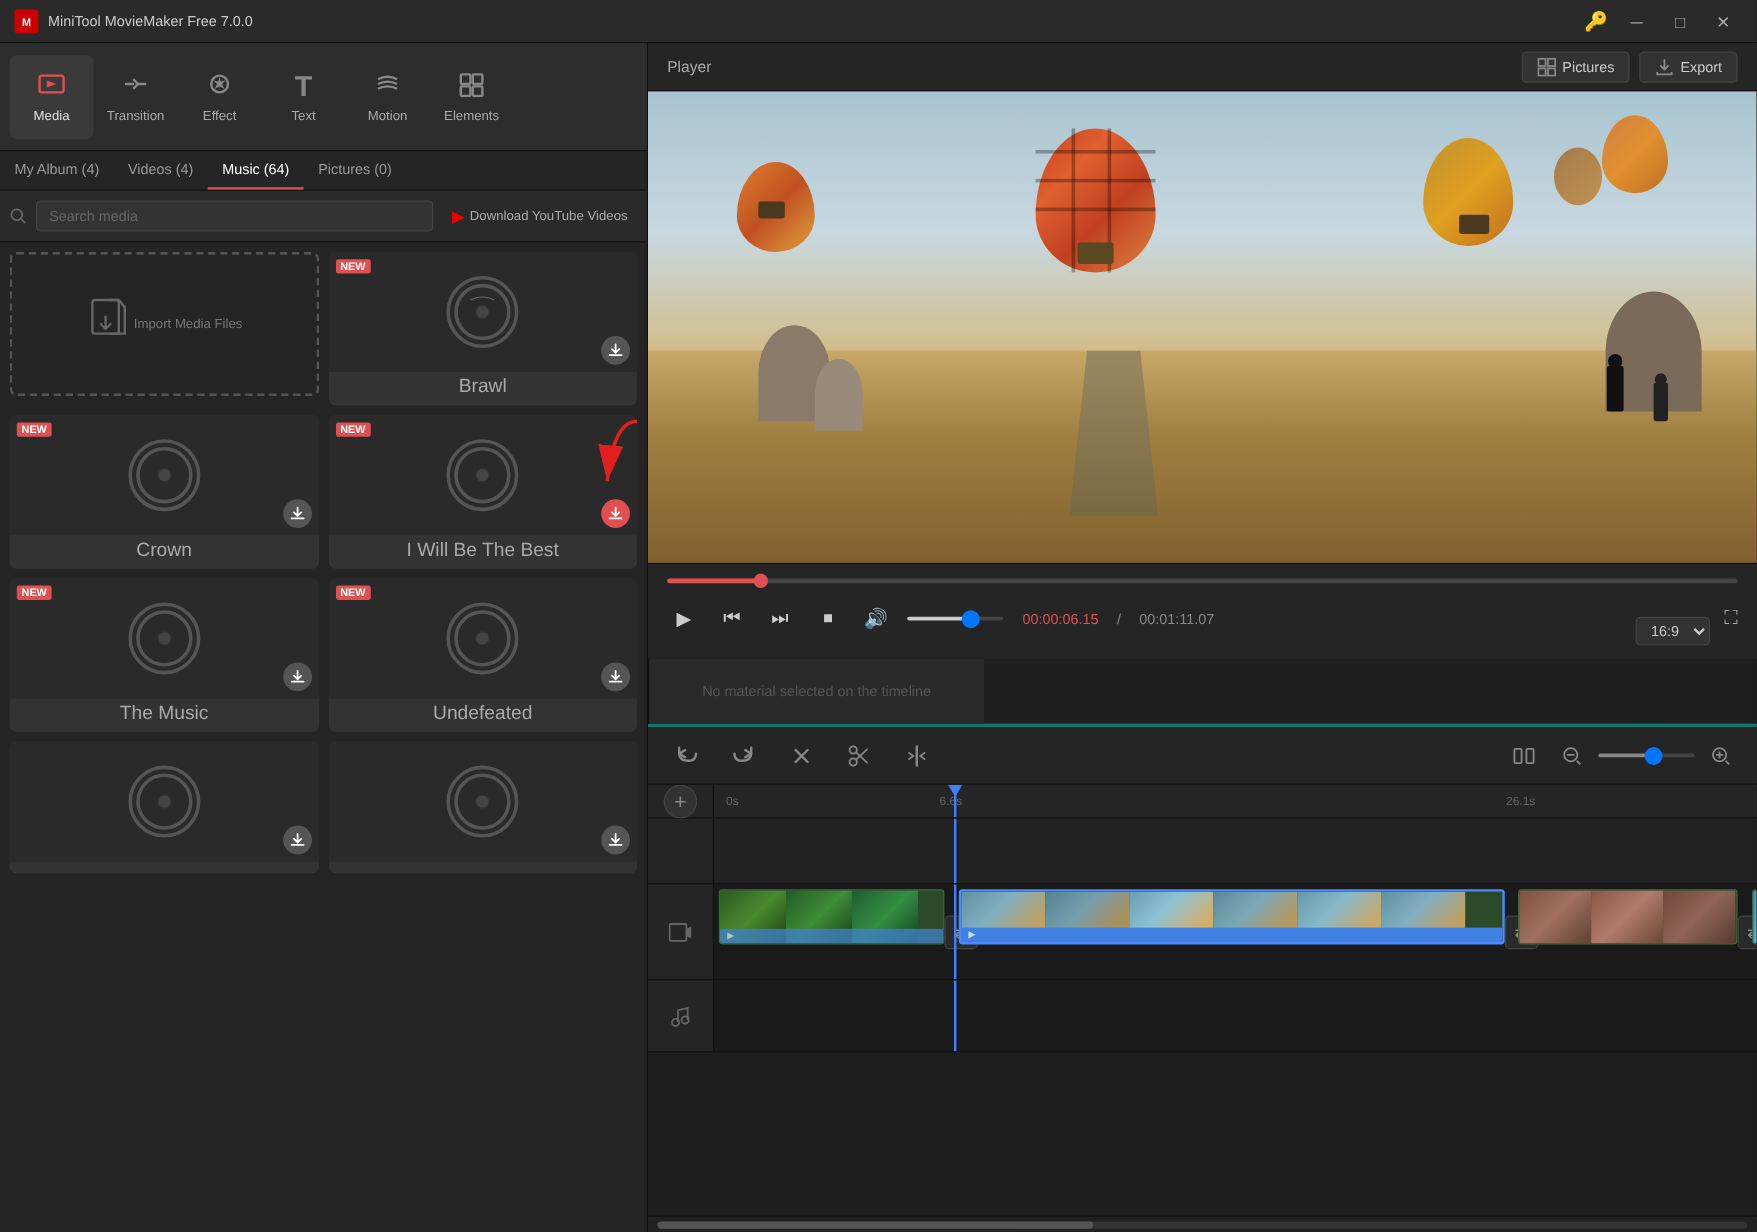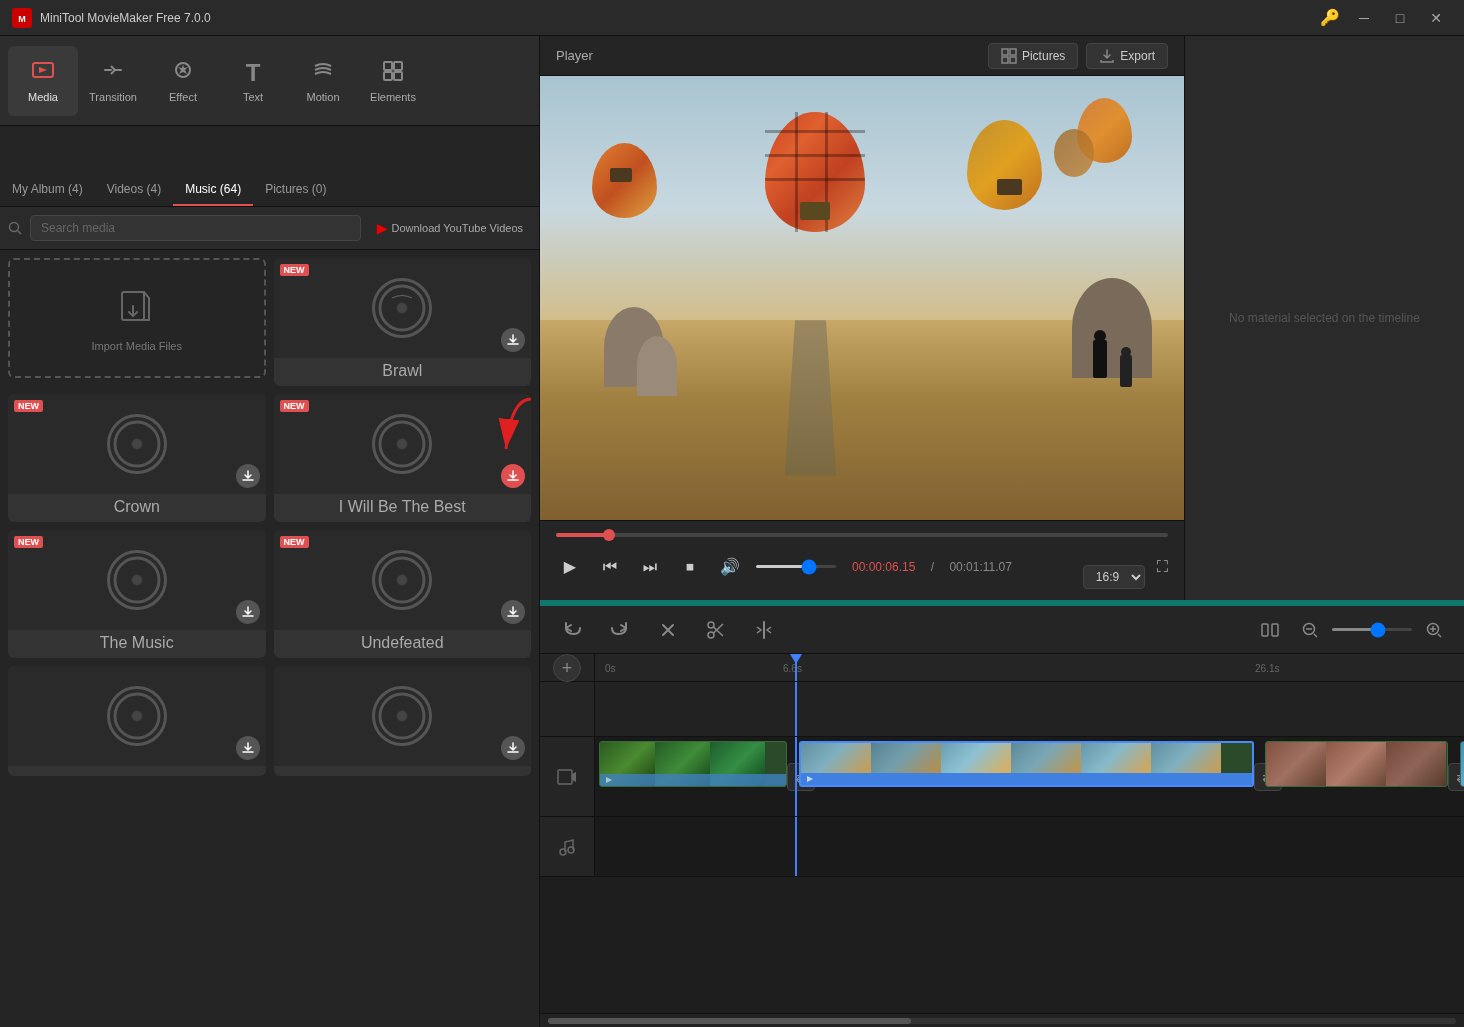--- a/index.html
+++ b/index.html
@@ -22,52 +22,52 @@
     
     #toolbar { height: 90px; background: #2d2d2d; display: flex; align-items: center; padding: 0 8px; border-bottom: 1px solid #111; }
     .toolbar-item { display: flex; flex-direction: column; align-items: center; justify-content: center; width: 70px; height: 70px; cursor: pointer; border-radius: 6px; color: #aaa; gap: 4px; }
     .toolbar-item.active { color: #fff; background: #3a3a3a; }
     .toolbar-item .t-icon { font-size: 22px; }
     .toolbar-item .t-label { font-size: 11px; }
     .toolbar-item.active .t-label { color: #e0e0e0; }
     .media-icon { color: #e05050; }
 
     
-    #library { flex: 1; display: flex; flex-direction: column; overflow: hidden; margin-top: 48px; }
+    #library { flex: 1; display: flex; flex-direction: column; overflow: hidden; }
     #library-header { display: flex; gap: 0; border-bottom: 1px solid #111; }
     .lib-section { padding: 8px 12px; cursor: pointer; font-size: 12px; color: #999; white-space: nowrap; }
     .lib-section.active { color: #fff; border-bottom: 2px solid #e05050; }
 
     
     #search-bar { display: flex; align-items: center; padding: 8px; background: #2a2a2a; border-bottom: 1px solid #111; gap: 8px; }
     #search-input { background: #333; border: 1px solid #444; color: #ccc; padding: 5px 10px; border-radius: 4px; font-size: 12px; flex: 1; outline: none; }
     #search-input::placeholder { color: #666; }
     .download-yt { display: flex; align-items: center; gap: 4px; color: #aaa; cursor: pointer; font-size: 11px; padding: 5px 8px; border-radius: 4px; }
     .yt-icon { color: #e00; font-size: 14px; }
 
     
     #media-grid { flex: 1; overflow-y: auto; padding: 8px; display: grid; grid-template-columns: repeat(2, 1fr); gap: 8px; align-content: start; }
     #media-grid::-webkit-scrollbar { width: 6px; }
     #media-grid::-webkit-scrollbar-track { background: #1a1a1a; }
     #media-grid::-webkit-scrollbar-thumb { background: #444; border-radius: 3px; }
 
     .media-card { background: #333; border-radius: 6px; overflow: hidden; cursor: pointer; position: relative; }
-    .media-card.import-card { border: 2px dashed #555; background: transparent; display: flex; flex-direction: column; align-items: center; justify-content: center; height: 120px; }
+    .media-card.import-card { border: 2px dashed #555; background: transparent; display: flex; flex-direction: row; align-items: center; justify-content: center; height: 120px; }
     .import-icon { font-size: 32px; color: #666; margin-bottom: 8px; }
 
     .music-thumb { height: 100px; background: #2a2a2a; display: flex; align-items: center; justify-content: center; position: relative; }
     .new-badge { position: absolute; top: 6px; left: 6px; background: #e05050; color: white; font-size: 9px; font-weight: bold; padding: 1px 4px; border-radius: 2px; }
     .download-btn { position: absolute; bottom: 6px; right: 6px; width: 24px; height: 24px; background: #555; border-radius: 50%; display: flex; align-items: center; justify-content: center; color: #fff; font-size: 12px; }
     .card-label { padding: 4px 6px 6px; font-size: 16px; color: #aaa; text-align: center; }
 
     
     #right-area { flex: 1; display: flex; flex-direction: column; }
 
     
-    #player-section { height: 570px; display: flex; background: #1e1e1e; border-bottom: 6px solid #0f766e; }
+    #player-section { height: 570px; display: flex; background: #1e1e1e; border-bottom: 3px solid #0f766e; flex-direction: column; }
     #player-main { flex: 1; display: flex; flex-direction: column; }
     #player-header { height: 40px; display: flex; align-items: center; padding: 0 16px; border-bottom: 1px solid #111; background: #252525; }
     #player-header .player-title { color: #aaa; font-size: 13px; flex: 1; }
     #player-header .header-actions { display: flex; gap: 8px; }
     .header-btn { display: flex; align-items: center; gap: 5px; padding: 4px 12px; background: #333; border-radius: 4px; cursor: pointer; color: #ccc; font-size: 12px; border: 1px solid #444; }
 
     #video-viewport { flex: 1; background: #000; position: relative; overflow: hidden; display: flex; align-items: center; justify-content: center; }
 
     
     .balloon-scene { width: 100%; height: 100%; background: linear-gradient(180deg, #a8c4d0 0%, #c8d8e0 30%, #d4b87a 60%, #c8a060 80%, #a07840 100%); position: relative; overflow: hidden; }

